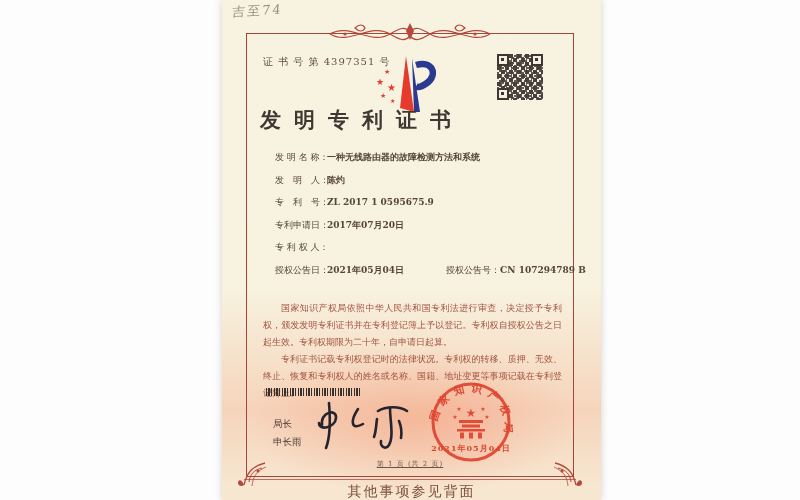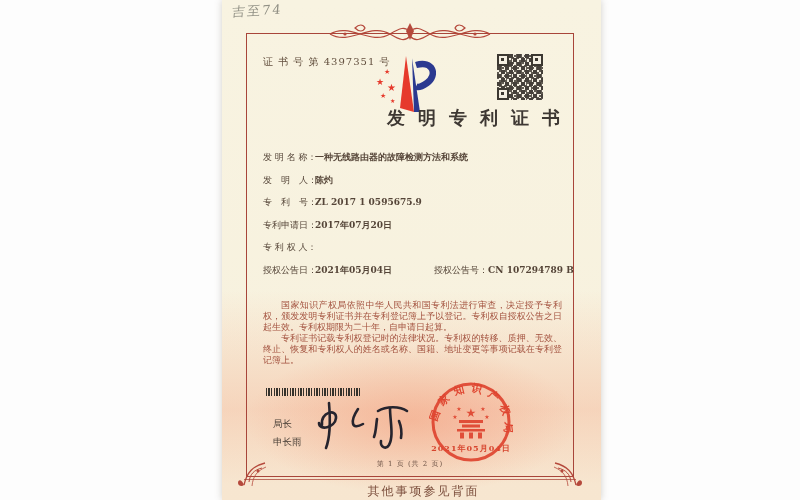--- a/index.html
+++ b/index.html
@@ -47,55 +47,55 @@
   }
   .qr .finder{
     position:absolute;width:12px;height:12px;box-sizing:border-box;
     border:2.5px solid #3c3831;background:#f4efe2;
   }
   .qr .finder::after{content:"";position:absolute;left:2px;top:2px;width:3px;height:3px;background:#3c3831;}
   .qr .f-tl{left:0;top:0;}
   .qr .f-tr{right:0;top:0;}
   .qr .f-bl{left:0;bottom:0;}
   .title{
-    position:absolute;left:0;top:72px;width:100%;text-align:right;
-    font-size:18px;font-weight:bold;color:#3e3833;letter-spacing:13px;padding-left:13px;box-sizing:border-box;
-  }
-  .fields{position:absolute;left:16px;right:13px;top:117px;font-size:9px;color:#554538;}
+    position:absolute;left:0;top:72px;width:100%;text-align:left;
+    font-size:21px;font-weight:bold;color:#3e3833;letter-spacing:13px;padding-left:13px;box-sizing:border-box;
+  }
+  .fields{position:absolute;left:28px;right:13px;top:117px;font-size:9px;color:#554538;}
   .frow{display:flex;line-height:13px;margin-bottom:9.5px;}
   .flabel{flex:none;width:52px;white-space:nowrap;}
   .fvalue{flex:1;font-weight:bold;}
   .frow.grant .fvalue{flex:none;}
   .frow.grant .flabel.second{width:auto;margin-left:22px;padding-left:20px;}
   .paras{
     position:absolute;left:16px;right:11px;top:266px;
-    font-size:9px;line-height:11px;color:#a3523f;text-align:justify;
+    font-size:9px;line-height:17px;color:#a3523f;text-align:justify;
   }
   .paras p{margin:0;text-indent:2em;}
   .barcode{
     position:absolute;left:19px;top:354px;width:94px;height:8px;
     background:repeating-linear-gradient(90deg,
       #35322c 0 1px, transparent 1px 2px,
       #35322c 2px 3.6px, transparent 3.6px 5px,
       #35322c 5px 5.7px, transparent 5.7px 8px);
   }
   .director{position:absolute;left:26px;top:381px;font-size:9.5px;color:#4a4038;line-height:18px;}
   .signature{position:absolute;left:59px;top:363px;}
   .seal{position:absolute;left:182px;top:346px;width:84px;height:84px;}
   .seal-date{
     position:absolute;left:172px;top:409px;width:104px;text-align:center;
     font-size:8px;color:#d6452e;font-weight:bold;letter-spacing:1px;
   }
   .page-ind{
     position:absolute;left:0;top:425px;width:100%;text-align:center;
-    font-size:7px;color:#6d5346;letter-spacing:1px;
+    font-size:7px;color:#6d5346;letter-spacing:1px;text-decoration:underline;
   }
   .reverse-note{
     position:absolute;left:0;top:483px;width:100%;text-align:center;
-    font-size:12px;color:#7c4f3d;letter-spacing:2px;margin-left:12px;
+    font-size:14px;color:#7c4f3d;letter-spacing:2px;
   }
 </style>
 </head>
 <body>
 
 <div class="paper">
 
   <div class="hand-note">吉至74</div>
 
   <div class="frame">

